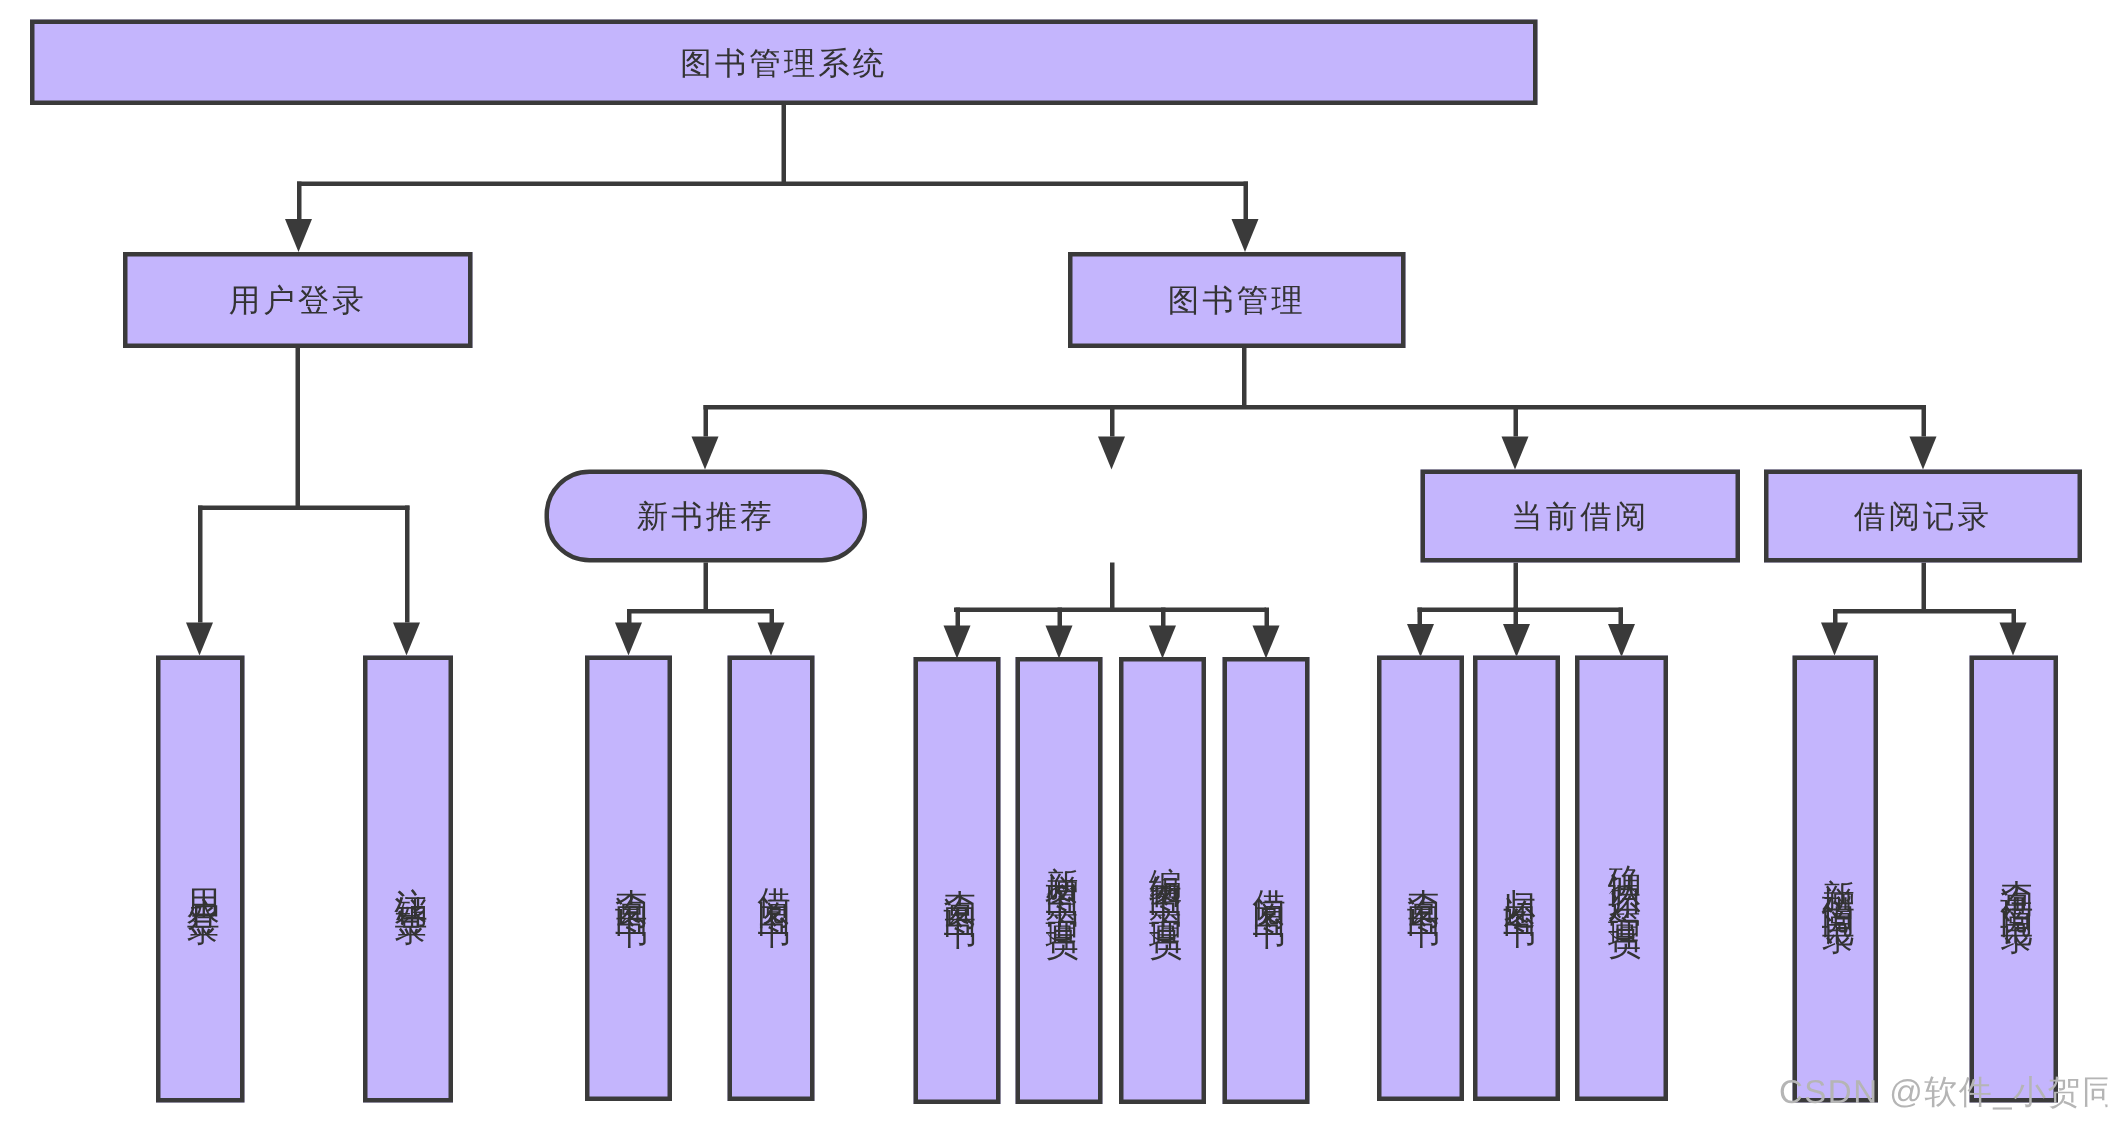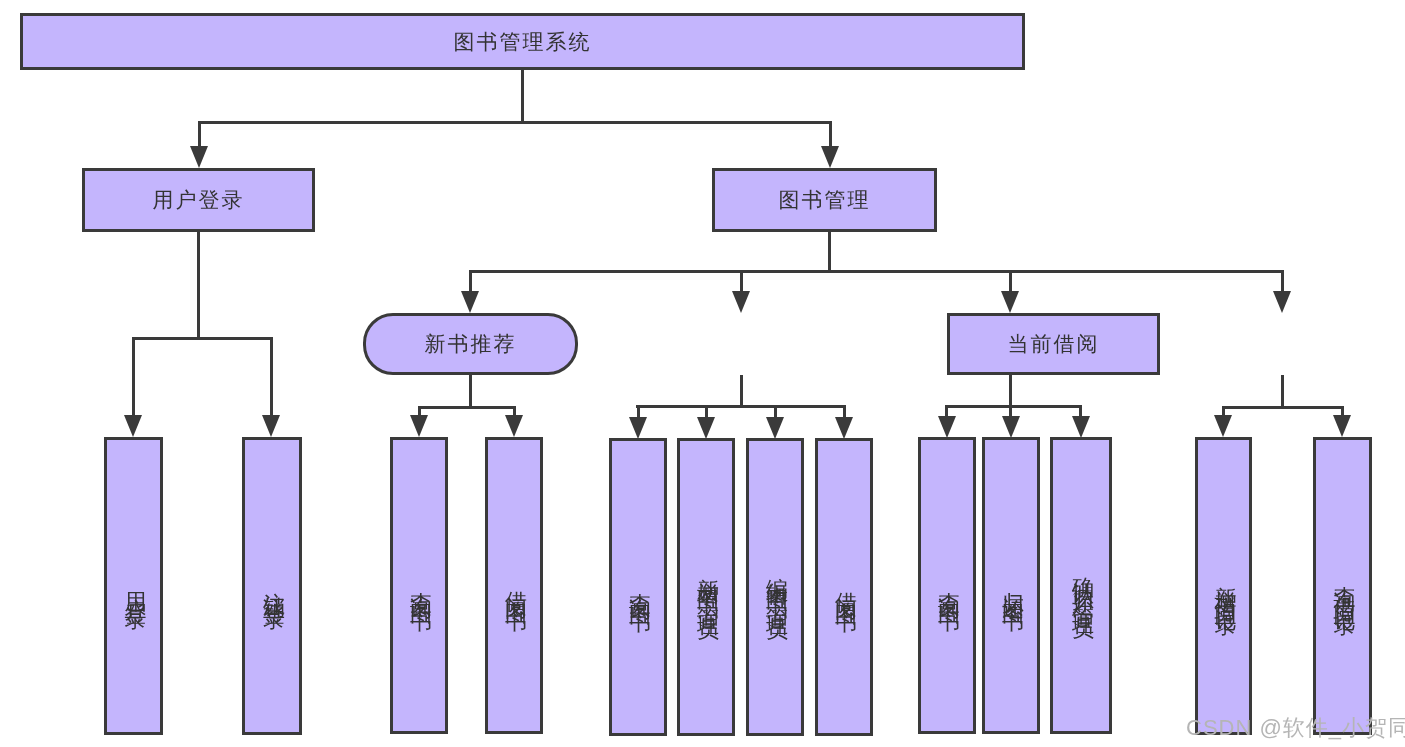--- a/index.html
+++ b/index.html
@@ -85,20 +85,21 @@
   <div class="arrowhead" style="left:461px; top:291px;"></div>
   <div class="shaft" style="left:740px; top:270px; width:3px; height:21px;"></div>
   <div class="arrowhead" style="left:732px; top:291px;"></div>
   <div class="shaft" style="left:1009px; top:270px; width:3px; height:21px;"></div>
   <div class="arrowhead" style="left:1001px; top:291px;"></div>
   <div class="shaft" style="left:1281px; top:270px; width:3px; height:21px;"></div>
   <div class="arrowhead" style="left:1273px; top:291px;"></div>
 
   <div class="box" style="left:363px; top:313px; width:215px; height:62px;border-radius:30px;">新书推荐</div>
   <div class="box" style="left:904px; top:313px; width:213px; height:62px;margin-left:43px;">当前借阅</div>
+  <div class="box" style="left:1176px; top:313px; width:212px; height:62px;">借阅记录</div>
 
   <div class="vline" style="left:469px; top:375px; width:3px; height:33px;"></div>
   <div class="hline" style="left:418px; top:406px; width:98px; height:3px;"></div>
   <div class="shaft" style="left:418px; top:406px; width:3px; height:11px;"></div>
   <div class="arrowhead" style="left:410px; top:415px;"></div>
   <div class="shaft" style="left:513px; top:406px; width:3px; height:11px;"></div>
   <div class="arrowhead" style="left:505px; top:415px;"></div>
 
   <div class="vline" style="left:740px; top:375px; width:3px; height:32px;"></div>
   <div class="hline" style="left:636px; top:405px; width:208px; height:3px;"></div>

